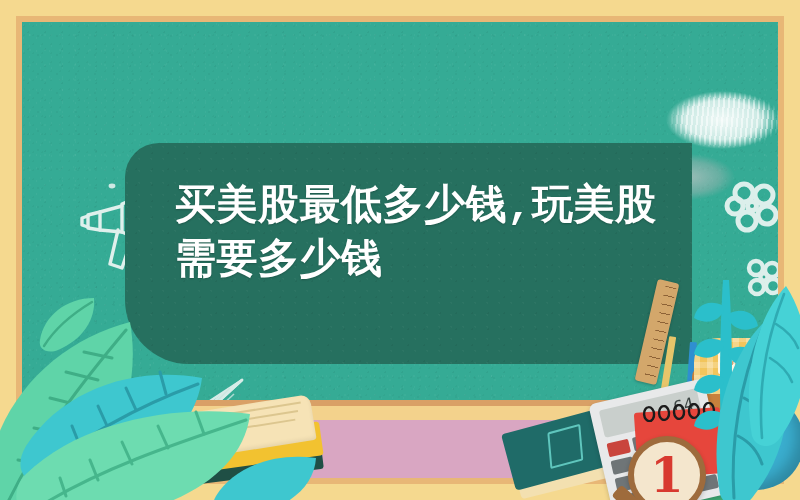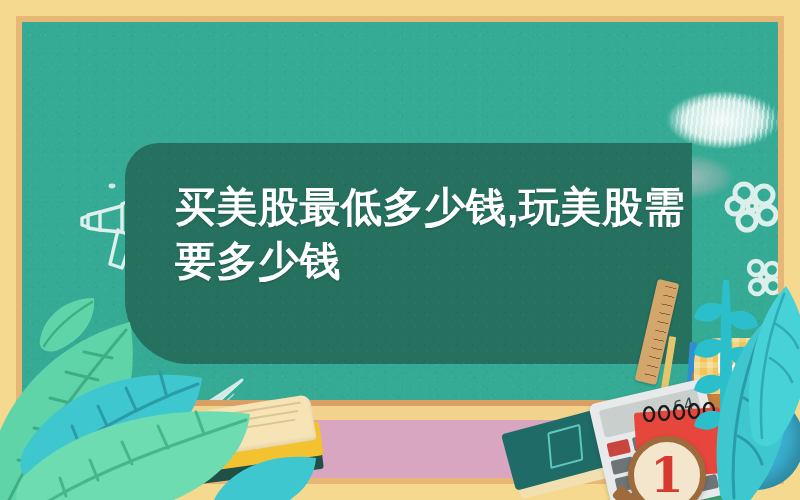--- a/index.html
+++ b/index.html
@@ -63,21 +63,21 @@
       radial-gradient(circle at 70% 65%, rgba(0,0,0,.05) 0 1px, transparent 1px);
     background-size:12px 12px, 16px 16px;
   }
 
   
   .headline {
     position:absolute;
     left:153px; top:158px;
     width:520px;
     color:#ffffff;
-    font-family:Liberation Sans, sans-serif;
+    font-family:Liberation Mono, monospace;
     font-weight:bold;
     font-size:41px;
     line-height:54px;
     letter-spacing:.5px;
     text-shadow:0 1px 2px rgba(0,0,0,.22);
     white-space:pre-wrap;
   }
 
   
   .chalk { position:absolute; pointer-events:none; }

